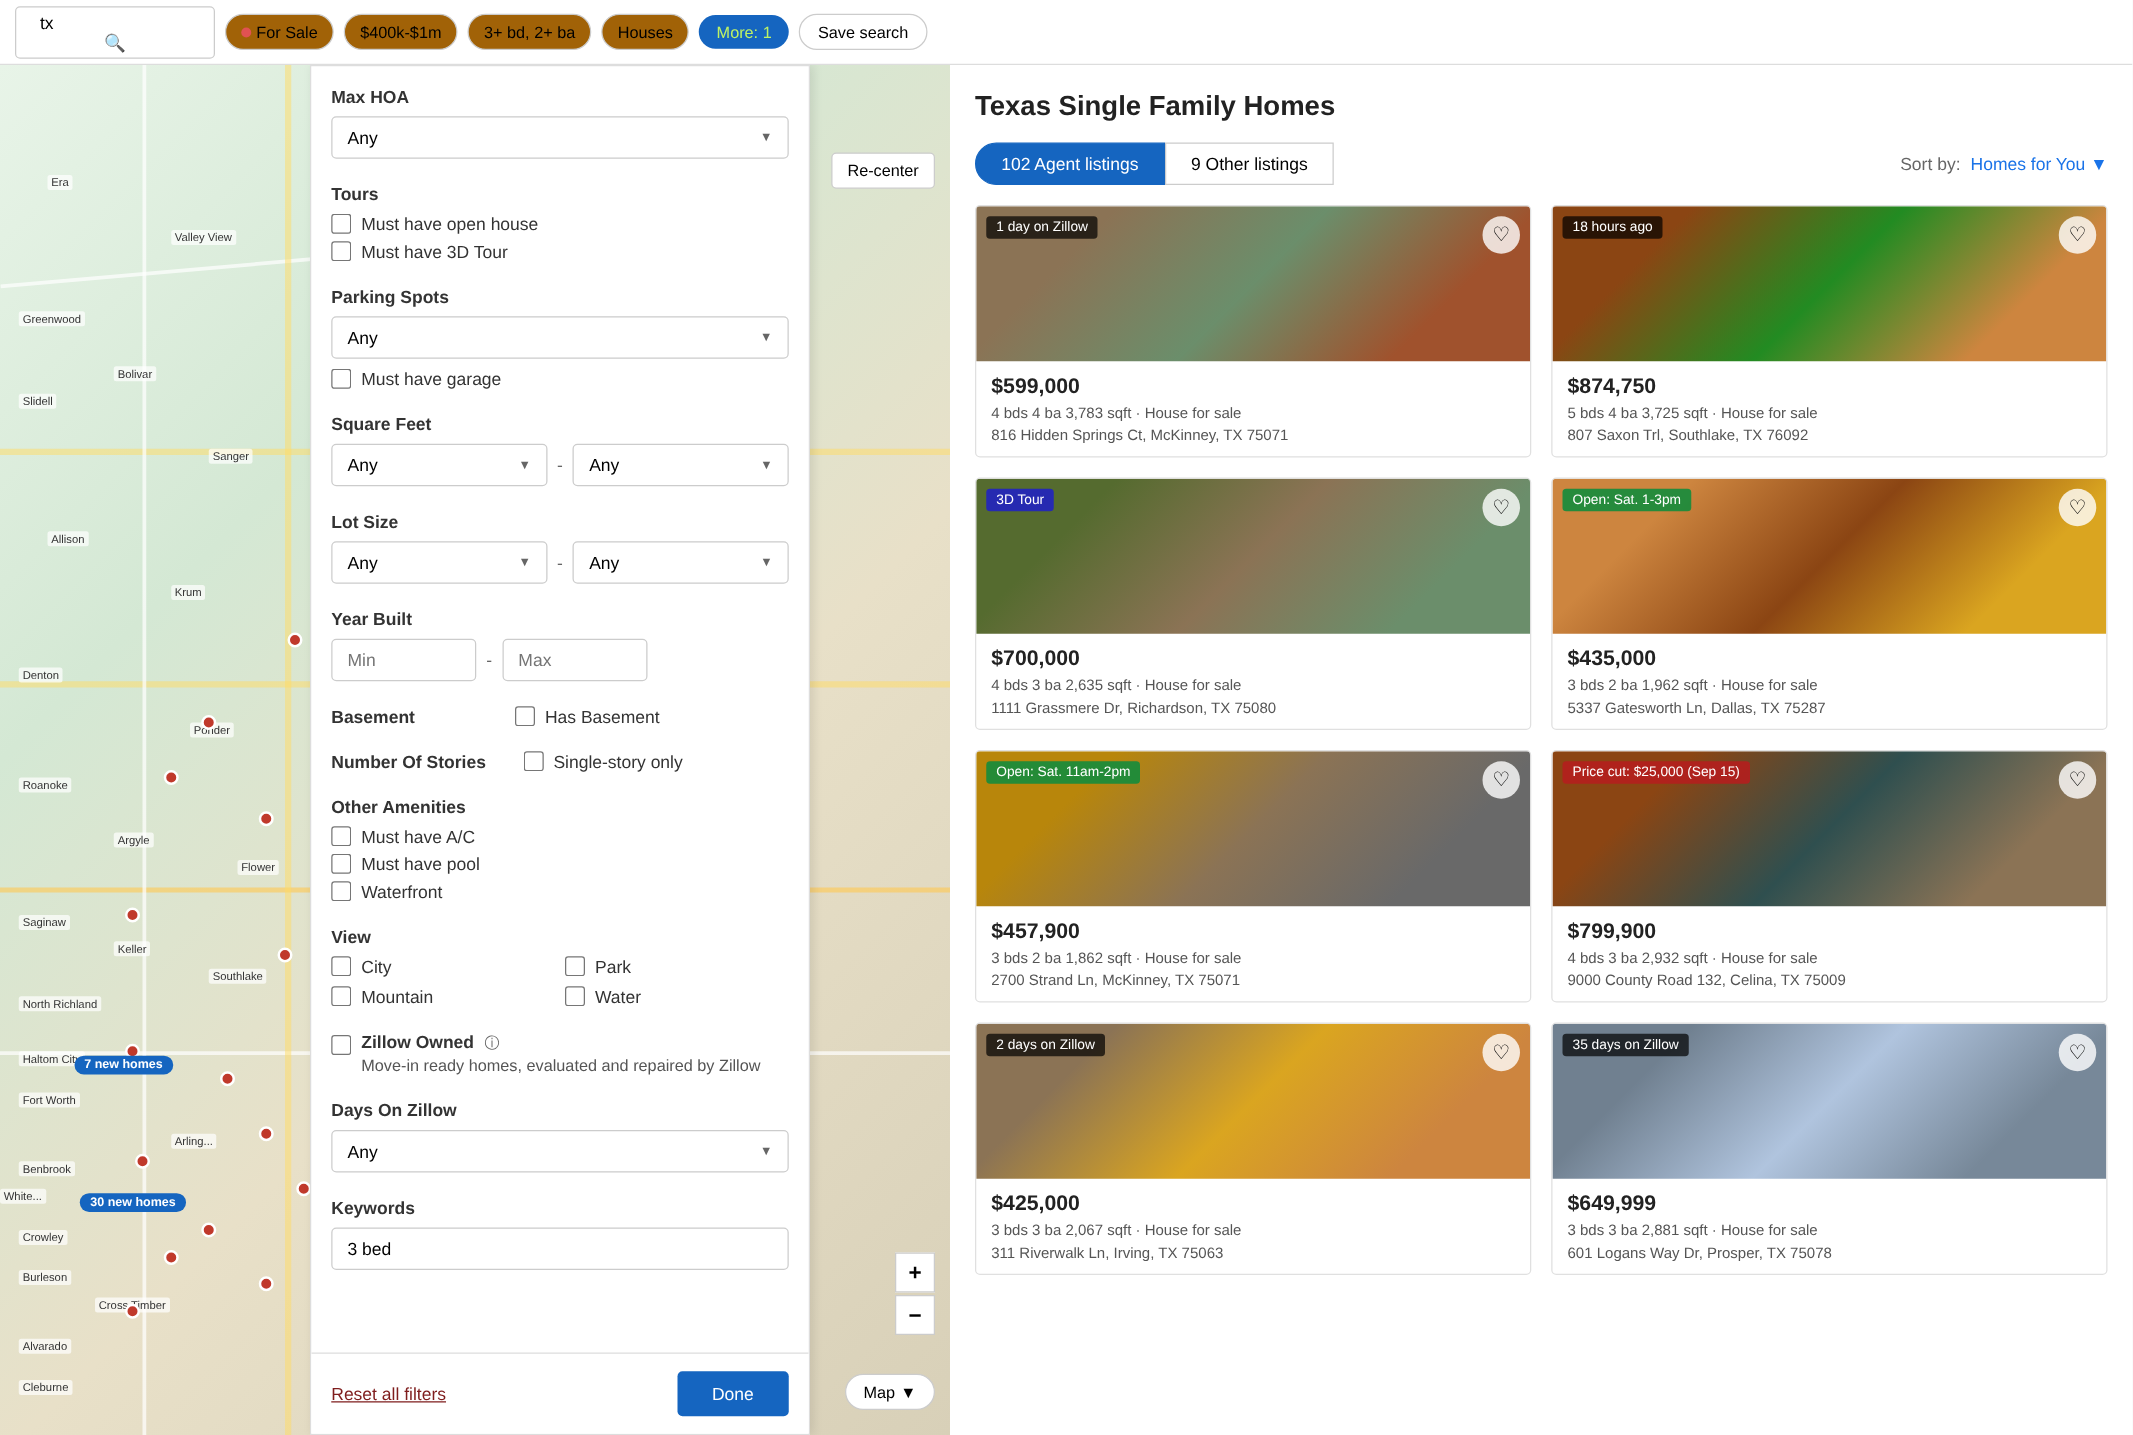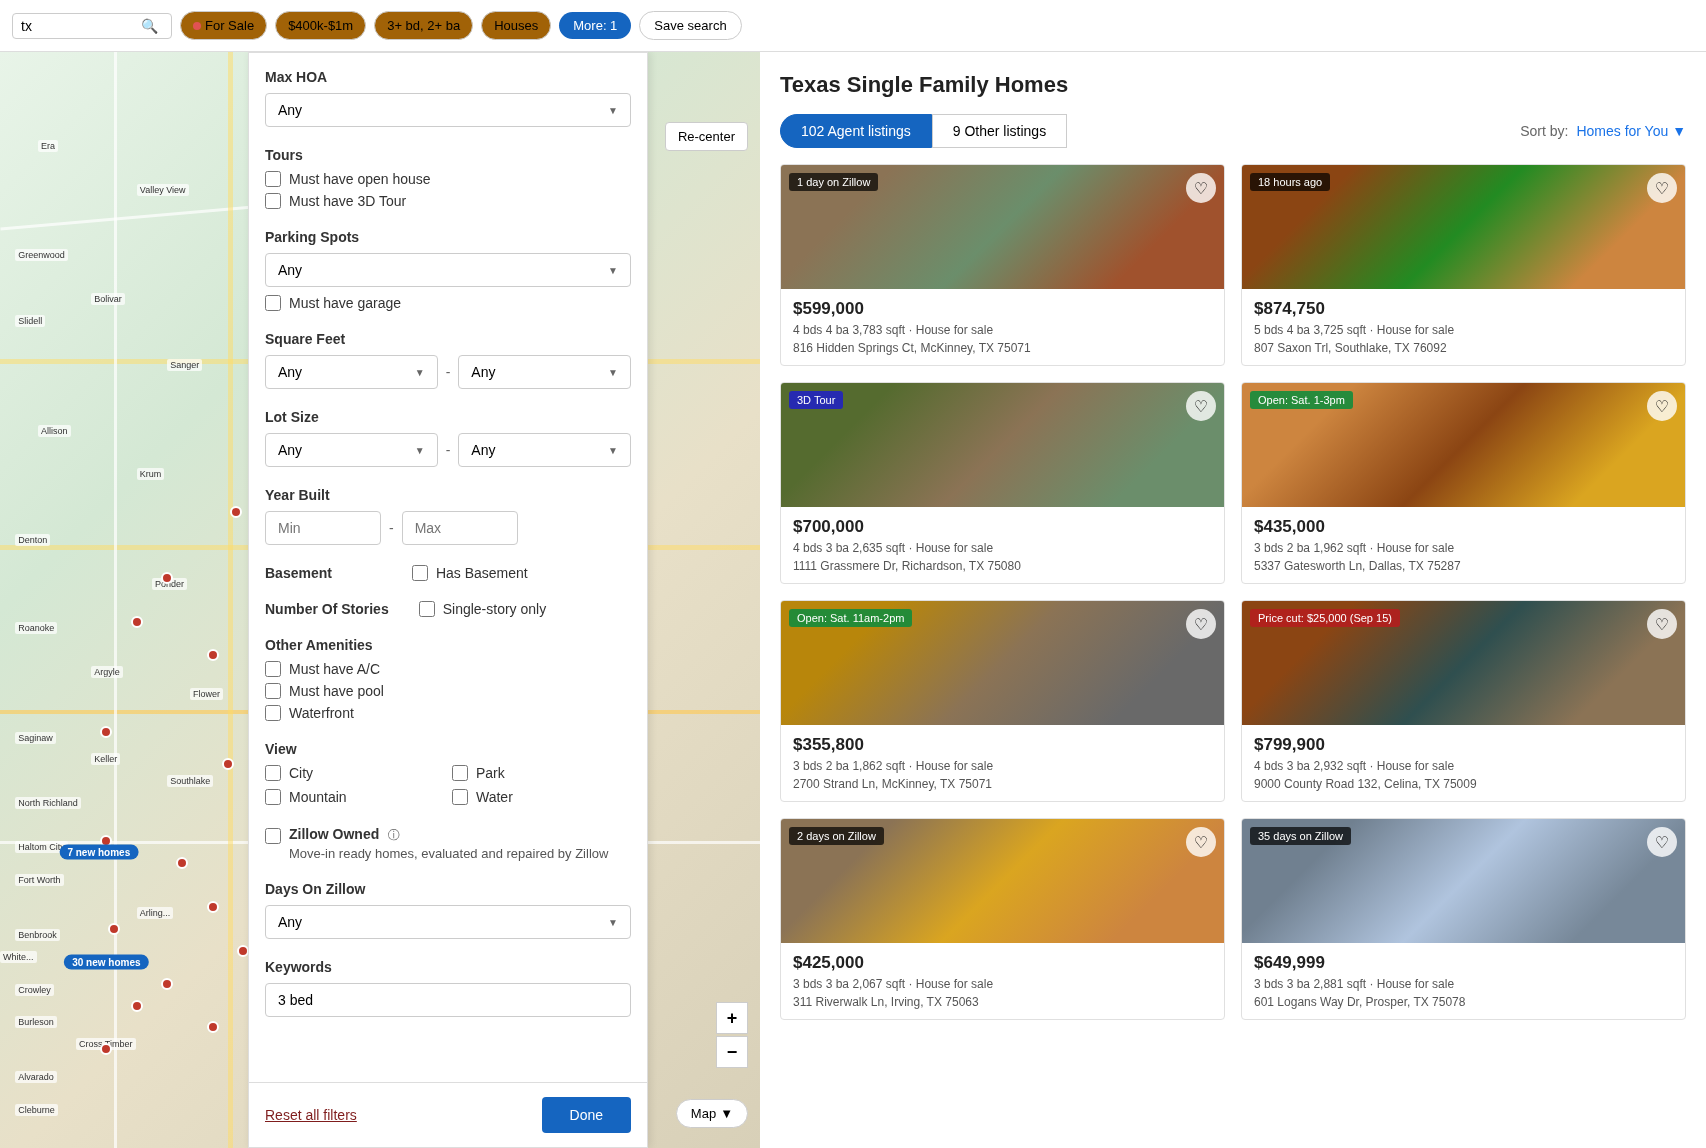--- a/index.html
+++ b/index.html
@@ -6,32 +6,32 @@
     body { width: 1706px; height: 1148px; overflow: hidden; background: #f5f5f5; }
 
     
     .topbar {
       display: flex; align-items: center; gap: 8px;
       background: white; padding: 8px 12px; border-bottom: 1px solid #ddd;
       height: 52px; position: relative; z-index: 100;
     }
     .search-box {
       display: flex; align-items: center; border: 1px solid #ccc;
-      border-radius: 4px; padding: 4px 8px; width: 160px; background: white;
+      border-radius: 4px; padding: 4px 8px; width: 160px; background: white; flex-direction: column;
     }
     .search-box input { border: none; outline: none; font-size: 14px; width: 120px; }
     .search-icon-btn { background: none; border: none; cursor: pointer; color: #666; font-size: 14px; }
     .pill-btn {
       display: flex; align-items: center; gap: 4px;
       border: 1px solid #ccc; border-radius: 20px; padding: 6px 12px;
       background: #a16207; cursor: pointer; font-size: 13px; white-space: nowrap;
     }
     .pill-btn .dot { width: 8px; height: 8px; border-radius: 50%; background: #e05252; }
     .more-btn {
-      background: #1565c0; color: #ffffff; border: none; border-radius: 20px;
+      background: #1565c0; color: #bef264; border: none; border-radius: 20px;
       padding: 6px 14px; font-size: 13px; cursor: pointer;
     }
     .save-btn {
       background: white; border: 1px solid #ccc; border-radius: 20px;
       padding: 6px 14px; font-size: 13px; cursor: pointer;
     }
 
     
     .main-layout { display: flex; height: calc(1148px - 52px); }
 
@@ -499,21 +499,21 @@
         <div class="card-address">5337 Gatesworth Ln, Dallas, TX 75287</div>
       </div>
     </div>
 
     <div class="listing-card">
       <div class="card-img house-img-5">
         <span class="card-badge open">Open: Sat. 11am-2pm</span>
         <button class="heart-btn">♡</button>
       </div>
       <div class="card-info">
-        <div class="card-price">$355,800</div>
+        <div class="card-price">$457,900</div>
         <div class="card-details">3 bds  2 ba  1,862 sqft  ·  House for sale</div>
         <div class="card-address">2700 Strand Ln, McKinney, TX 75071</div>
       </div>
     </div>
 
     <div class="listing-card">
       <div class="card-img house-img-6">
         <span class="card-badge price-cut">Price cut: $25,000 (Sep 15)</span>
         <button class="heart-btn">♡</button>
       </div>

